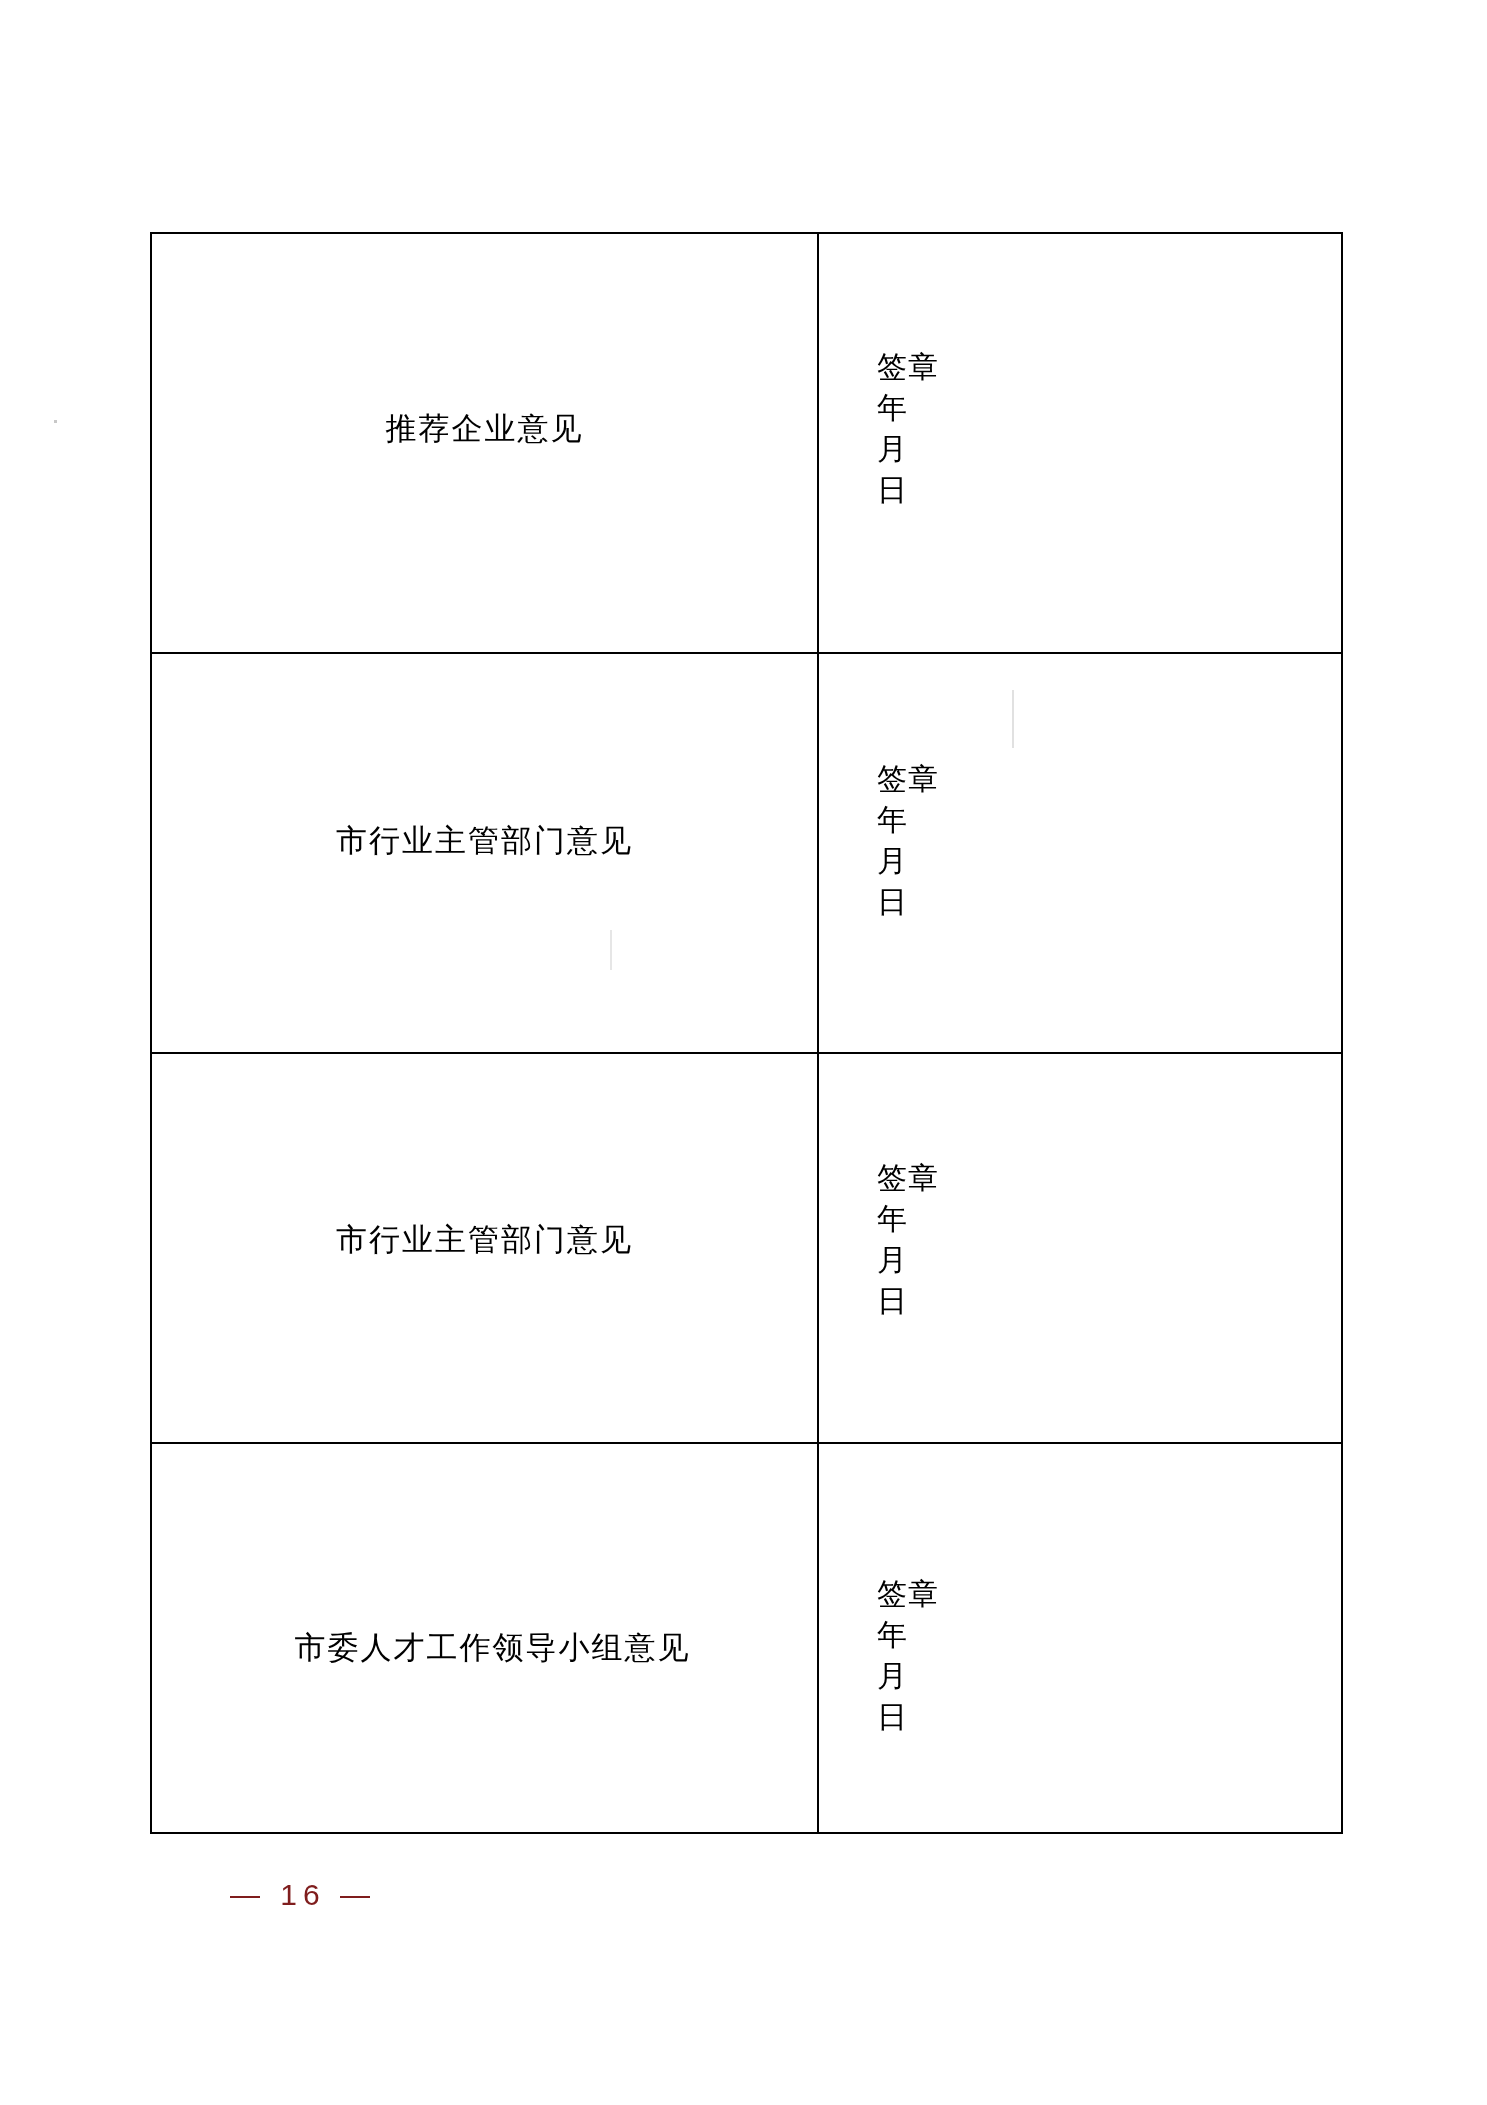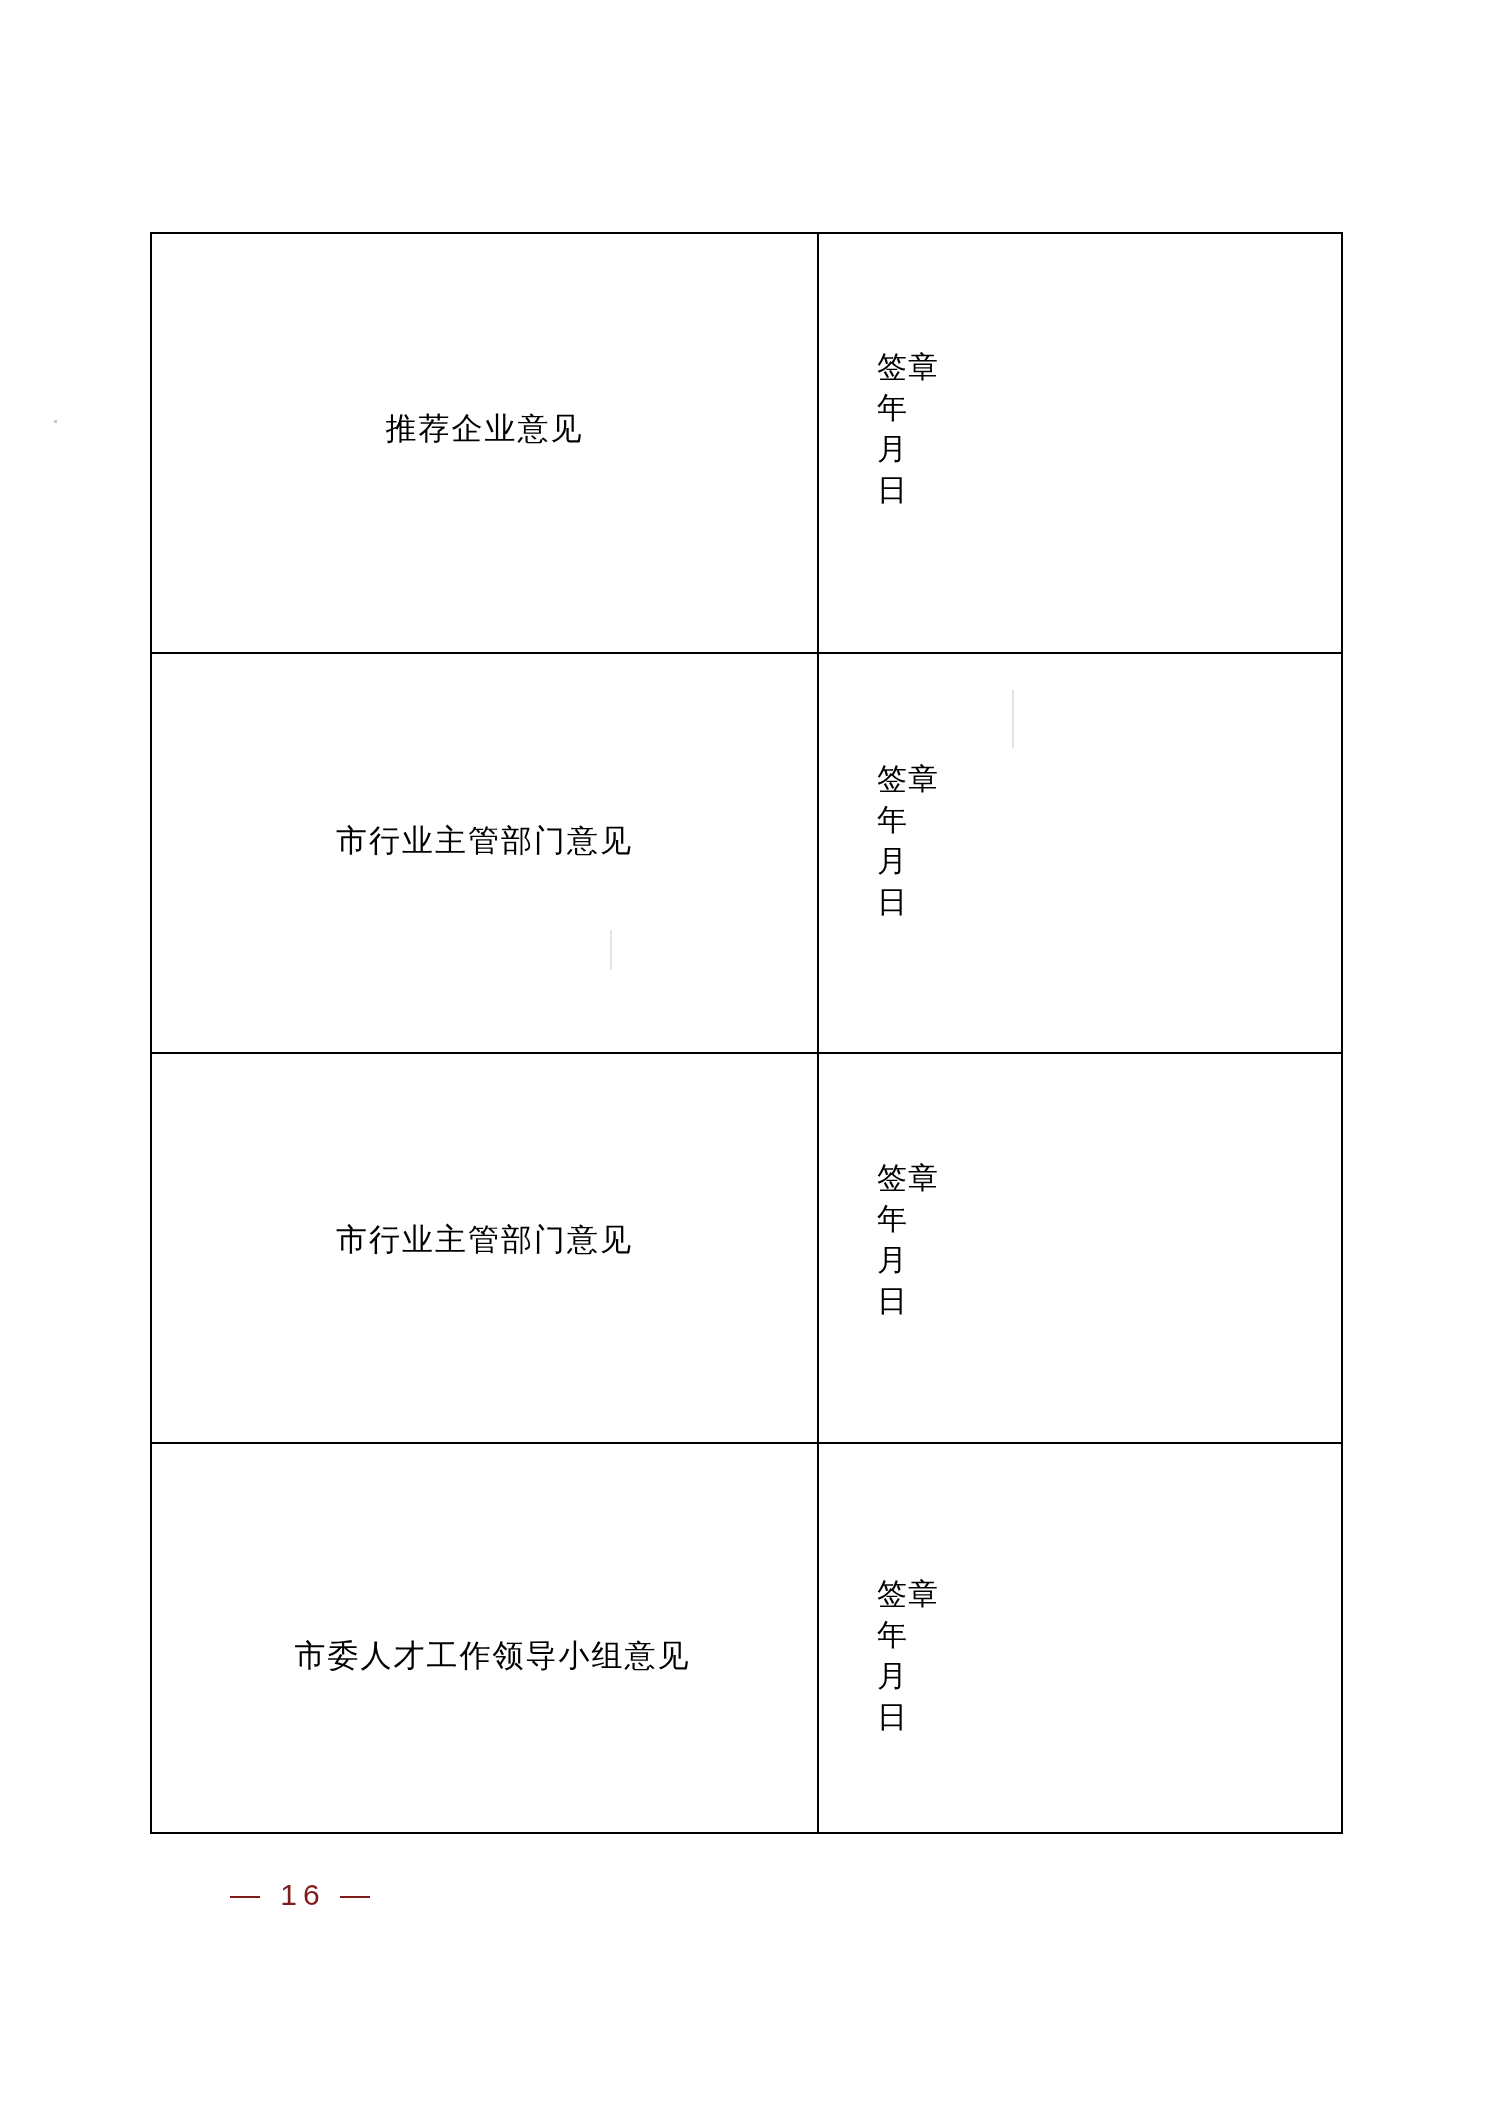--- a/index.html
+++ b/index.html
@@ -58,21 +58,21 @@
 
   .label-text {
     font-size: 31px;
     letter-spacing: 2px;
     line-height: 1.4;
     font-family: "Liberation Serif", "DejaVu Serif", serif;
     position: relative;
     top: -14px;
   }
   .row-4 .label-text {
-    top: 18px;
+    top: 10px;
     padding-left: 16px;
   }
   .row-3 .label-text {
     top: -8px;
   }
   .row-2 .label-text {
     top: -12px;
   }
   .sign-row {
     display: flex;

